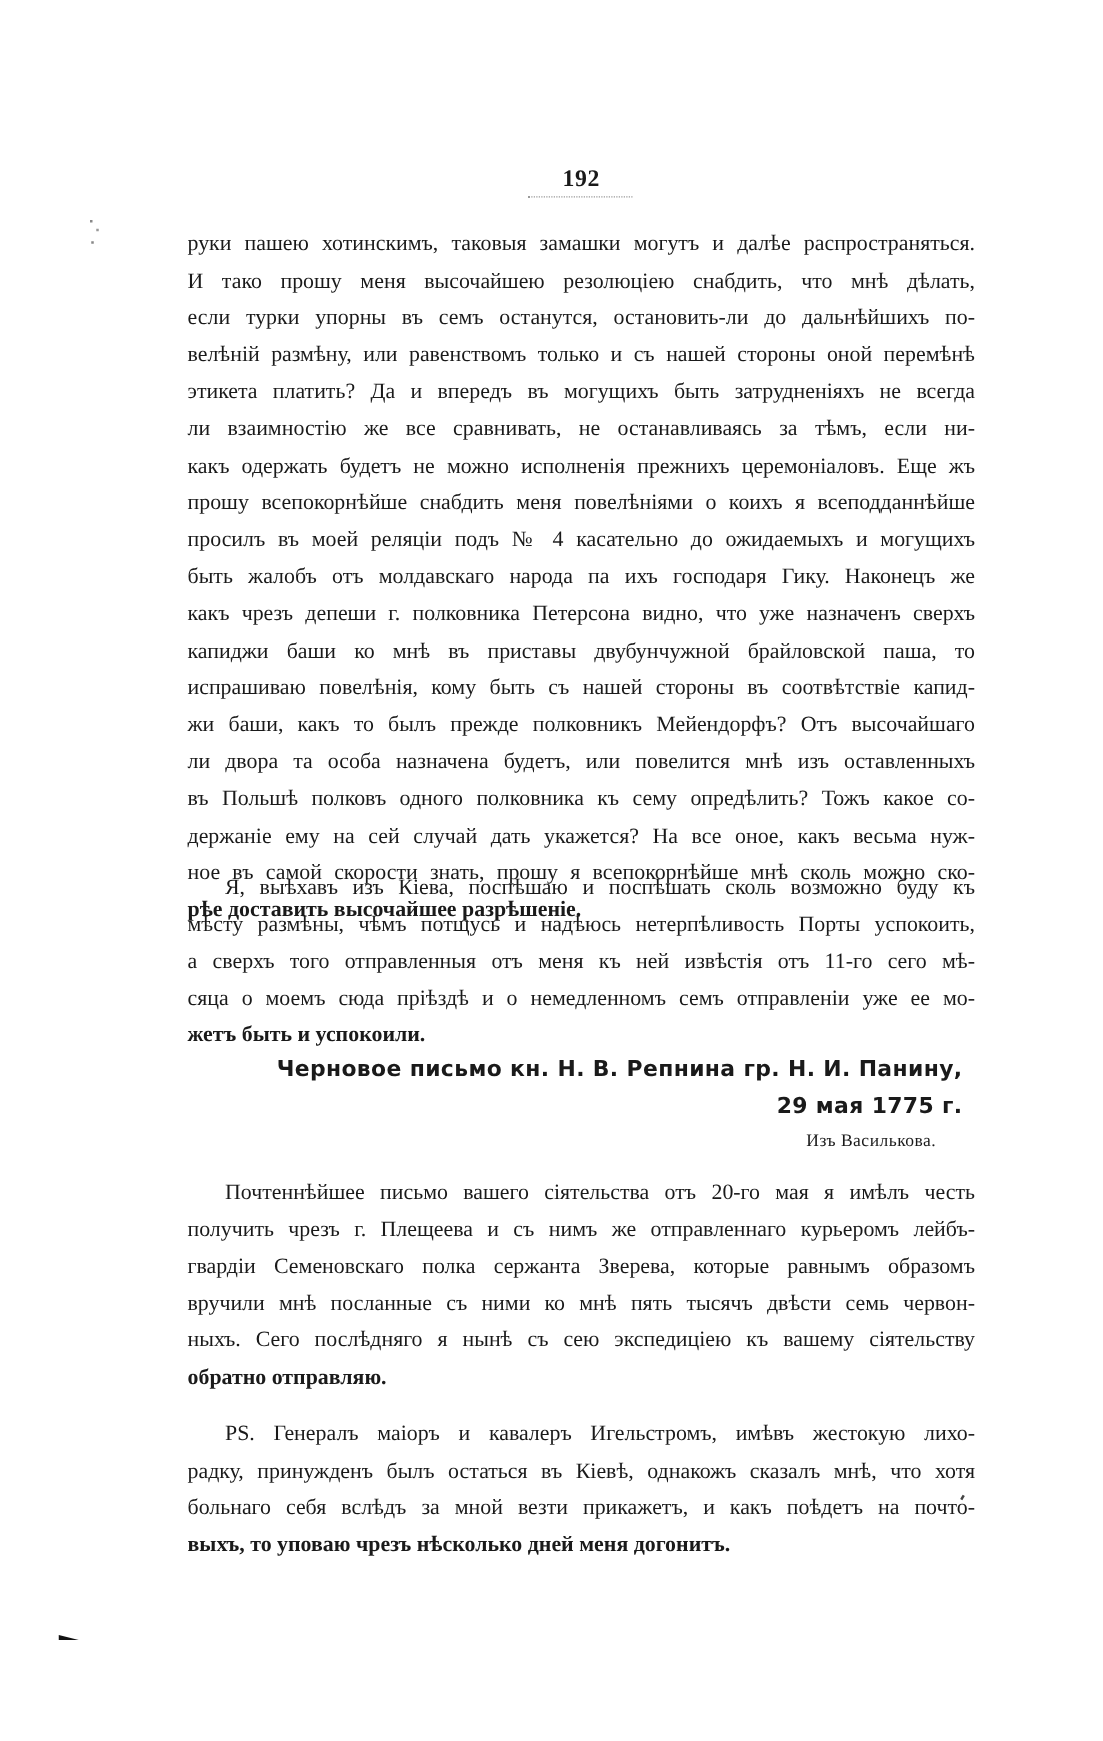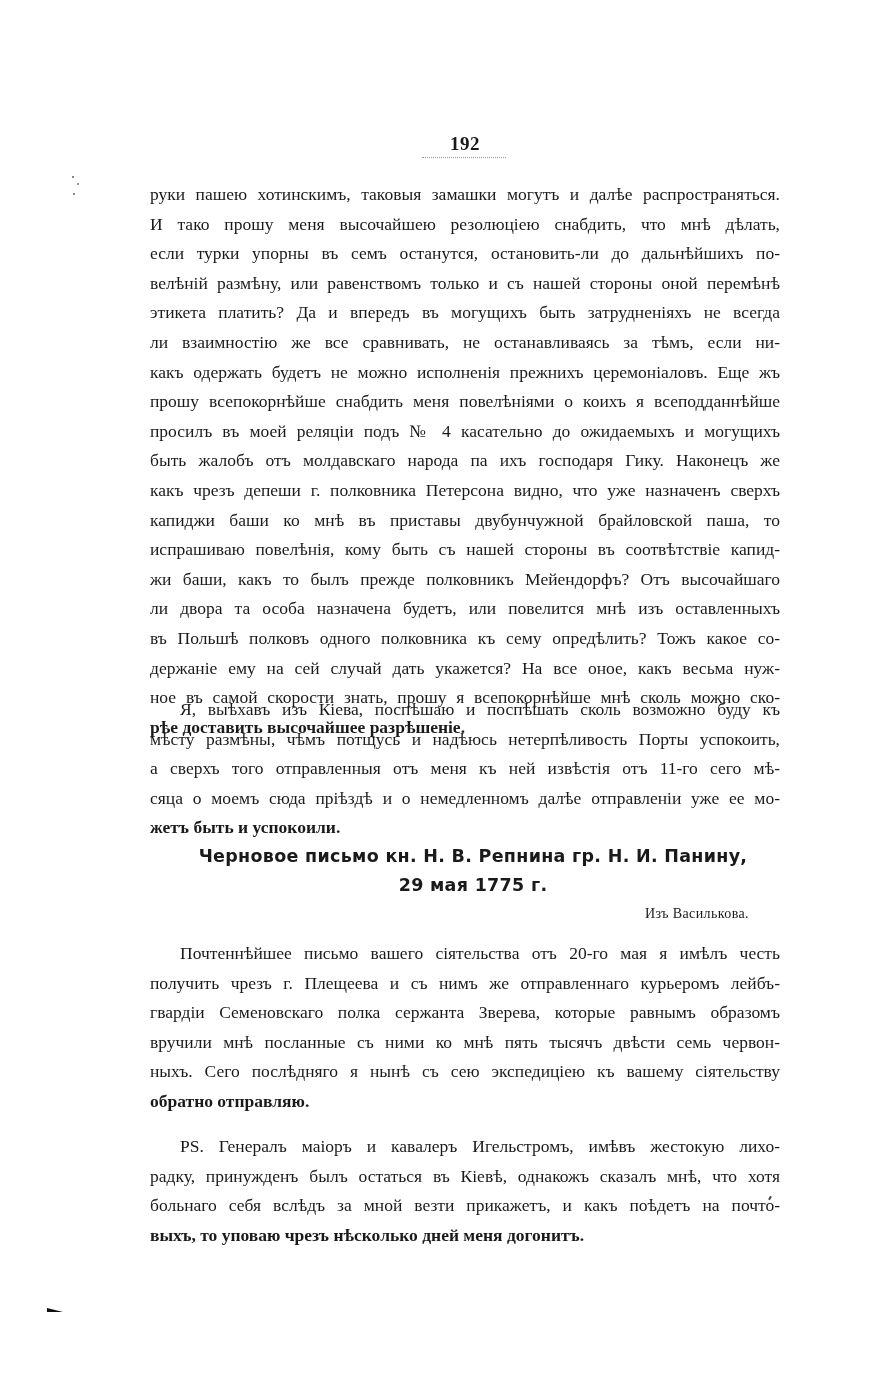--- a/index.html
+++ b/index.html
@@ -70,24 +70,24 @@
       font-weight: bold;
     }
     .line.indent {
       padding-left: 30px;
       margin-top: 16px;
     }
     .block-1 { top: 180px; }
     .block-2 { top: 679px; }
     .heading {
       position: absolute;
-      left: 158px;
+      left: 140px;
       width: 630px;
       top: 842px;
-      text-align: center;
+      text-align: right;
       font-family: "DejaVu Sans", sans-serif;
       font-weight: bold;
       font-size: 17.5px;
       line-height: 29px;
       letter-spacing: 0.3px;
     }
     .heading span { display: block; }
     .place {
       position: absolute;
       top: 906px;
@@ -132,21 +132,21 @@
     <span class="line">въ Польшѣ полковъ одного полковника къ сему опредѣлить? Тожъ какое со-</span>
     <span class="line">держаніе ему на сей случай дать укажется? На все оное, какъ весьма нуж-</span>
     <span class="line">ное въ самой скорости знать, прошу я всепокорнѣйше мнѣ сколь можно ско-</span>
     <span class="line last">рѣе доставить высочайшее разрѣшеніе.</span>
   </div>
 
   <div class="text-block block-2">
     <span class="line indent">Я, выѣхавъ изъ Кіева, поспѣшаю и поспѣшать сколь возможно буду къ</span>
     <span class="line">мѣсту размѣны, чѣмъ потщусь и надѣюсь нетерпѣливость Порты успокоить,</span>
     <span class="line">а сверхъ того отправленныя отъ меня къ ней извѣстія отъ 11-го сего мѣ-</span>
-    <span class="line">сяца о моемъ сюда пріѣздѣ и о немедленномъ далѣе отправленіи уже ее мо-</span>
+    <span class="line">сяца о моемъ сюда пріѣздѣ и о немедленномъ семъ отправленіи уже ее мо-</span>
     <span class="line last">жетъ быть и успокоили.</span>
   </div>
 
   <div class="heading">
     <span>Черновое письмо кн. Н. В. Репнина гр. Н. И. Панину,</span>
     <span>29 мая 1775 г.</span>
   </div>
   <div class="place">Изъ Василькова.</div>
 
   <div class="text-block block-3">

